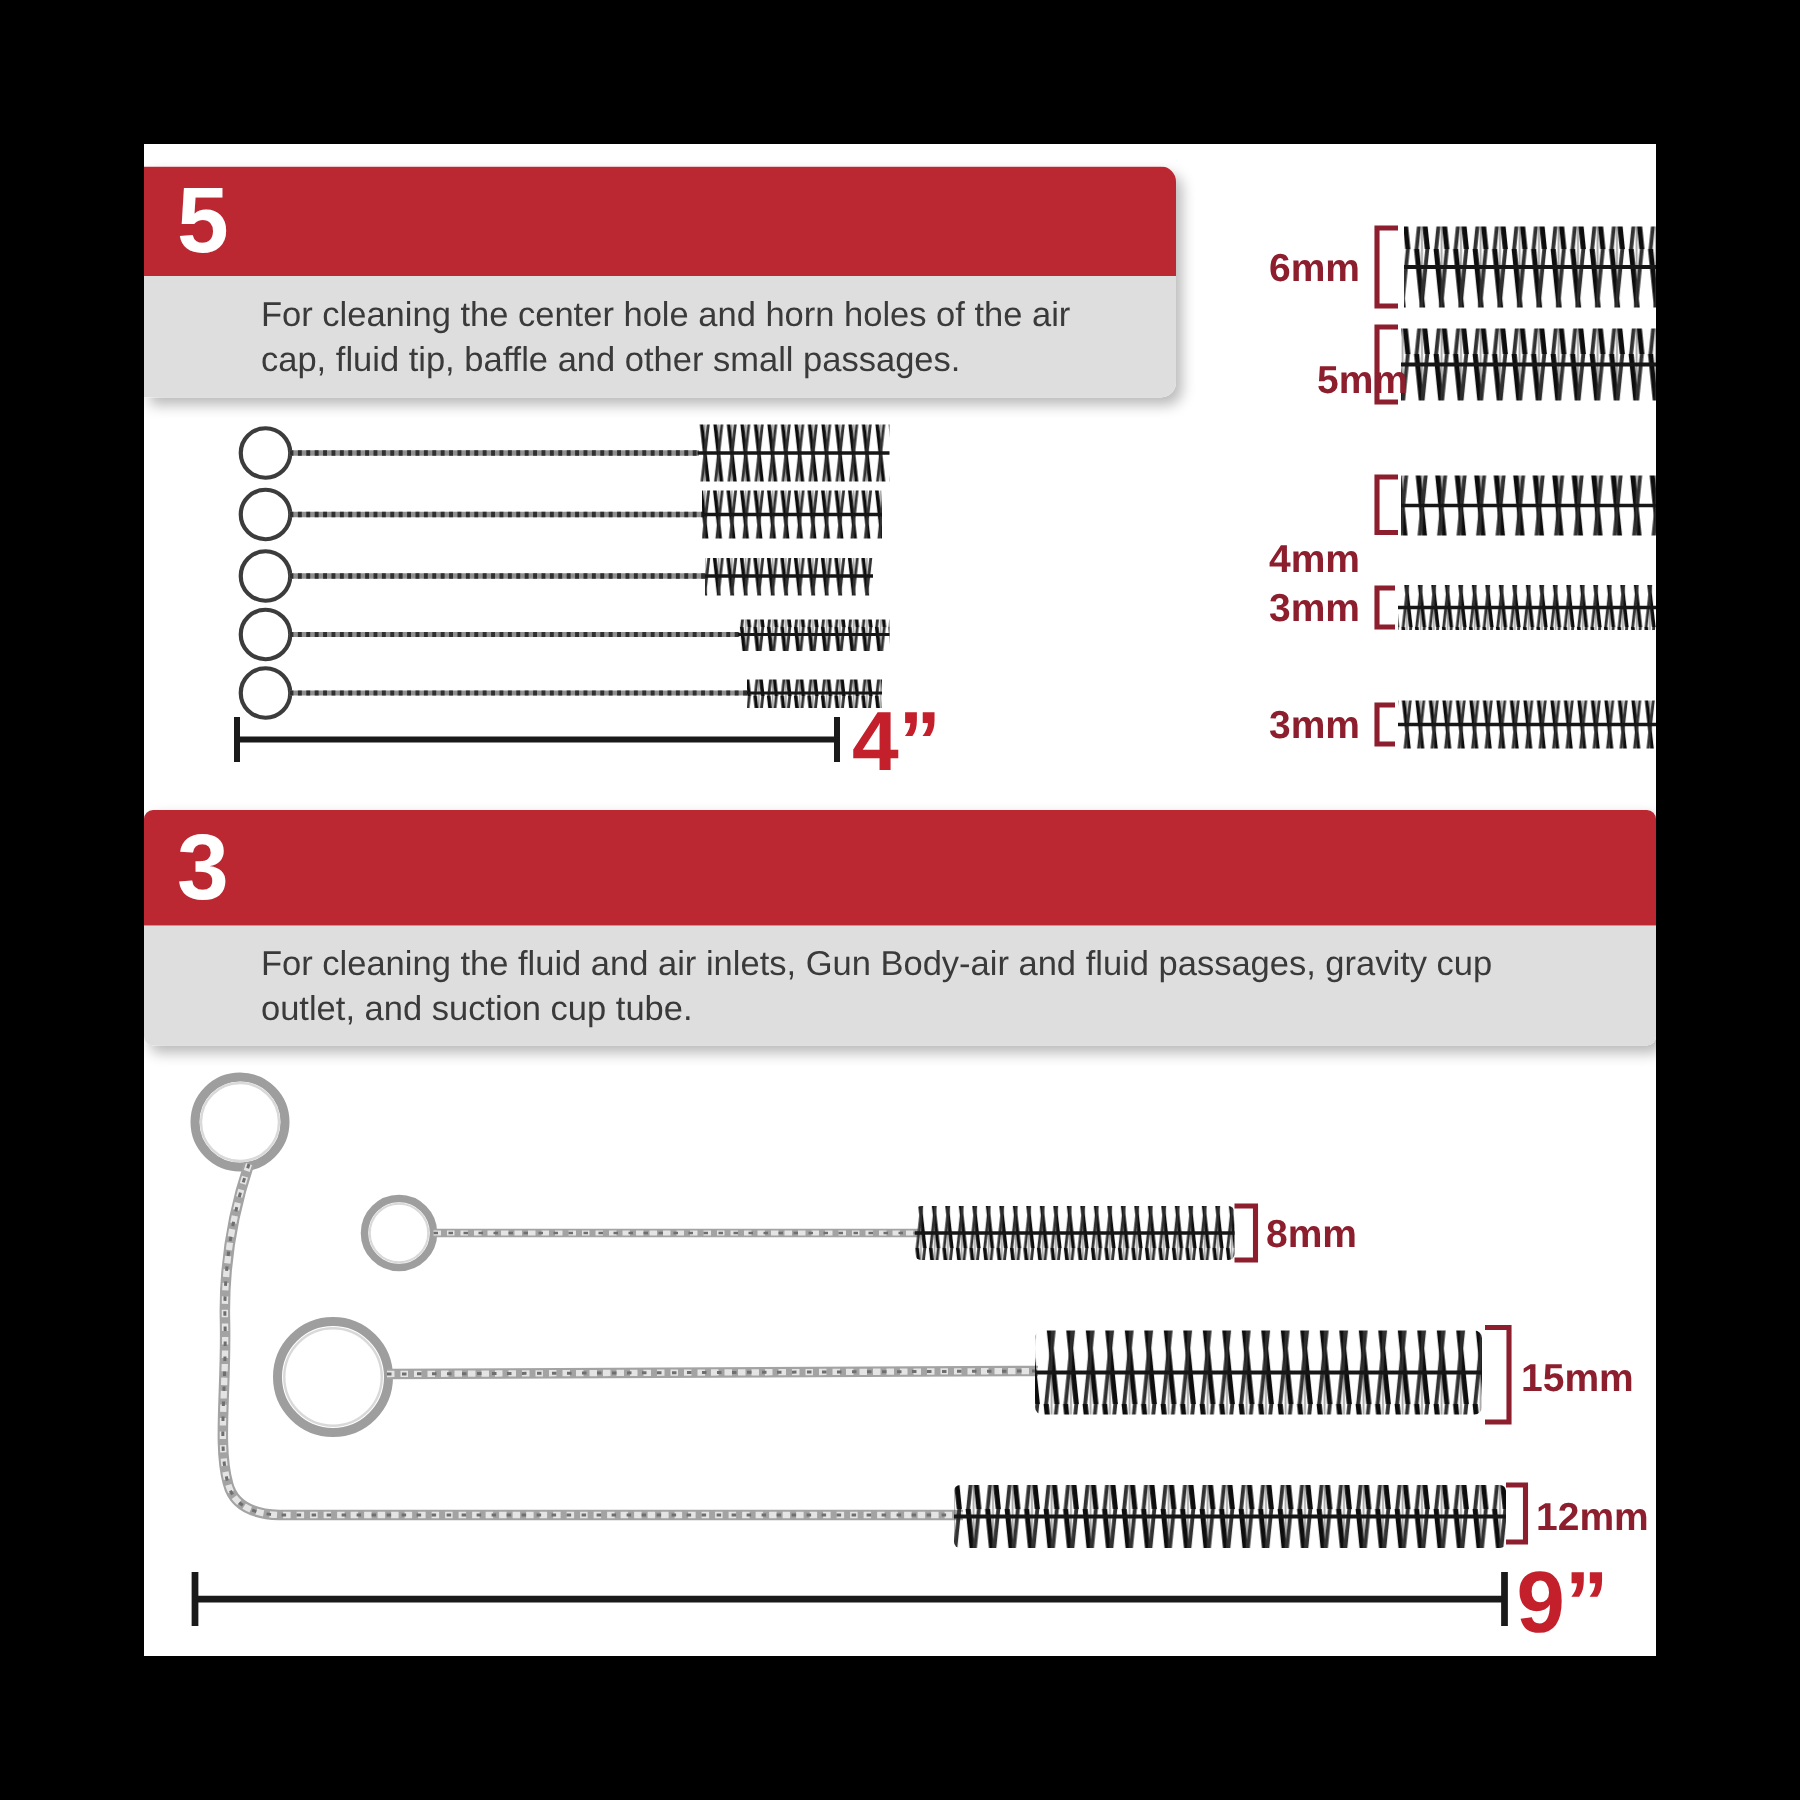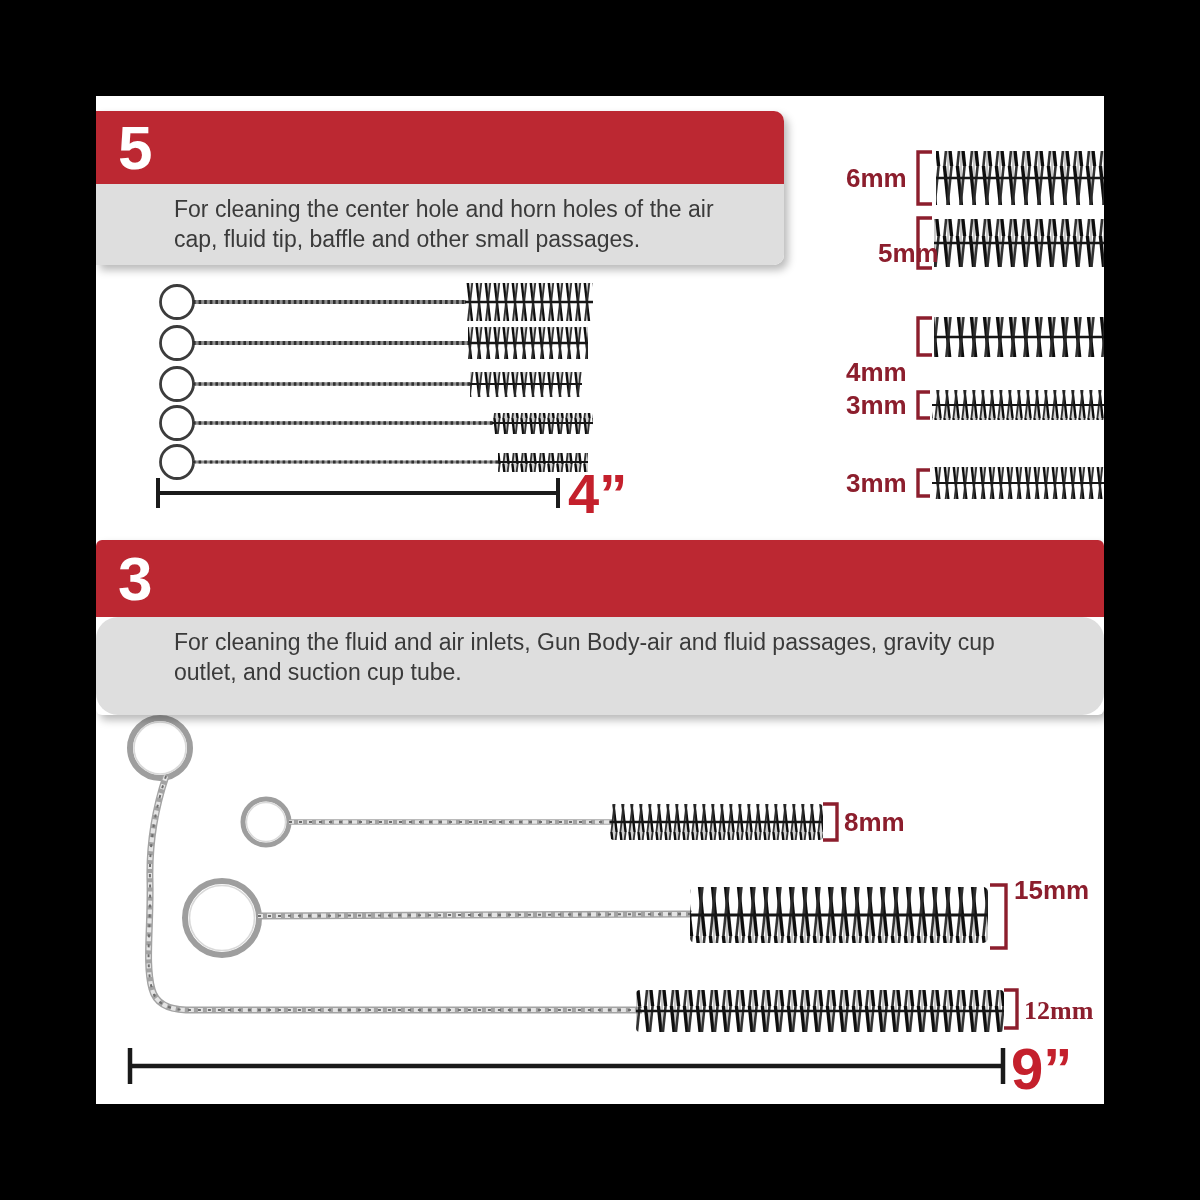--- a/index.html
+++ b/index.html
@@ -45,21 +45,21 @@
     font-size:23px;line-height:1.32;
     padding:10px 20px 4px 78px;
     box-sizing:border-box;
   }
   #card1{top:15px;width:688px;border-radius:0 10px 10px 0;}
   #card1 .card-head{height:73px;}
   #card1 .card-body{height:81px;}
   #card1 .card-body div{max-width:575px;}
   #card2{top:444px;width:1008px;border-radius:6px;}
   #card2 .card-head{height:77px;}
-  #card2 .card-body{height:98px;border-radius:22px;}
+  #card2 .card-body{height:80px;}
   #card2 .card-body div{max-width:885px;}
   svg.art{position:absolute;left:0;top:0;width:1008px;height:1008px;}
   .size-label{
     position:absolute;
     color:#8C1E2D;font-weight:bold;font-size:26px;
     line-height:28px;white-space:nowrap;text-align:right;
   }
   .size-label.right-col{width:60px;text-align:center;}
   .measure-label{
     position:absolute;
@@ -214,19 +214,19 @@
     </div>
   </div>
 
   <div class="size-label right-col" style="left:750px;top:68px;">6mm</div>
   <div class="size-label right-col" style="left:766px;top:143px;margin-left:16px;">5mm</div>
   <div class="size-label right-col" style="left:750px;top:227px;margin-top:35px;">4mm</div>
   <div class="size-label right-col" style="left:750px;top:295px;">3mm</div>
   <div class="size-label right-col" style="left:750px;top:373px;">3mm</div>
 
   <div class="size-label" style="left:748px;top:712px;">8mm</div>
-  <div class="size-label" style="left:918px;top:780px;">15mm</div>
-  <div class="size-label" style="left:928px;top:901px;font-family:Liberation Serif, serif;">12mm</div>
+  <div class="size-label" style="left:918px;top:808px;">15mm</div>
+  <div class="size-label" style="left:928px;top:901px;">12mm</div>
 
   <div id="measure-4" class="measure-label">4”</div>
   <div id="measure-9" class="measure-label">9”</div>
 
 </div>
 
 </body></html>

